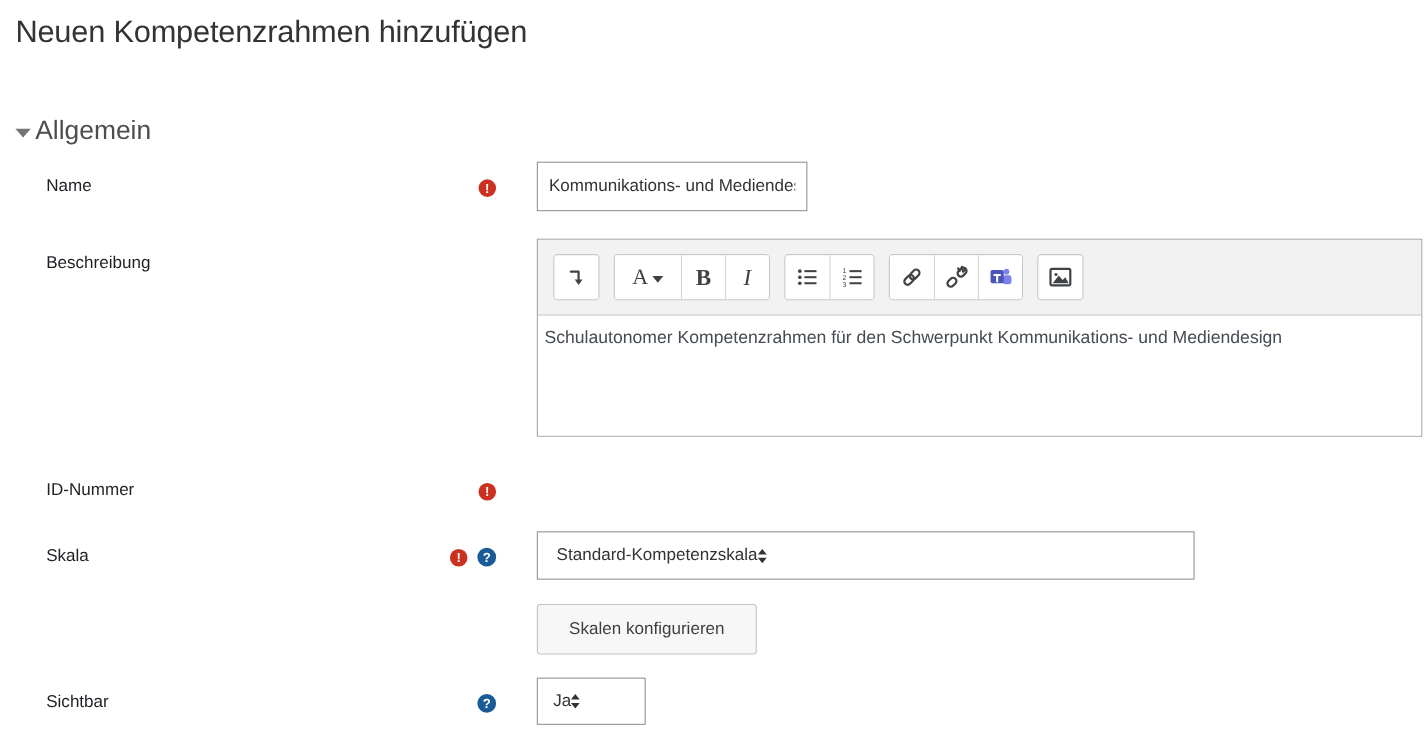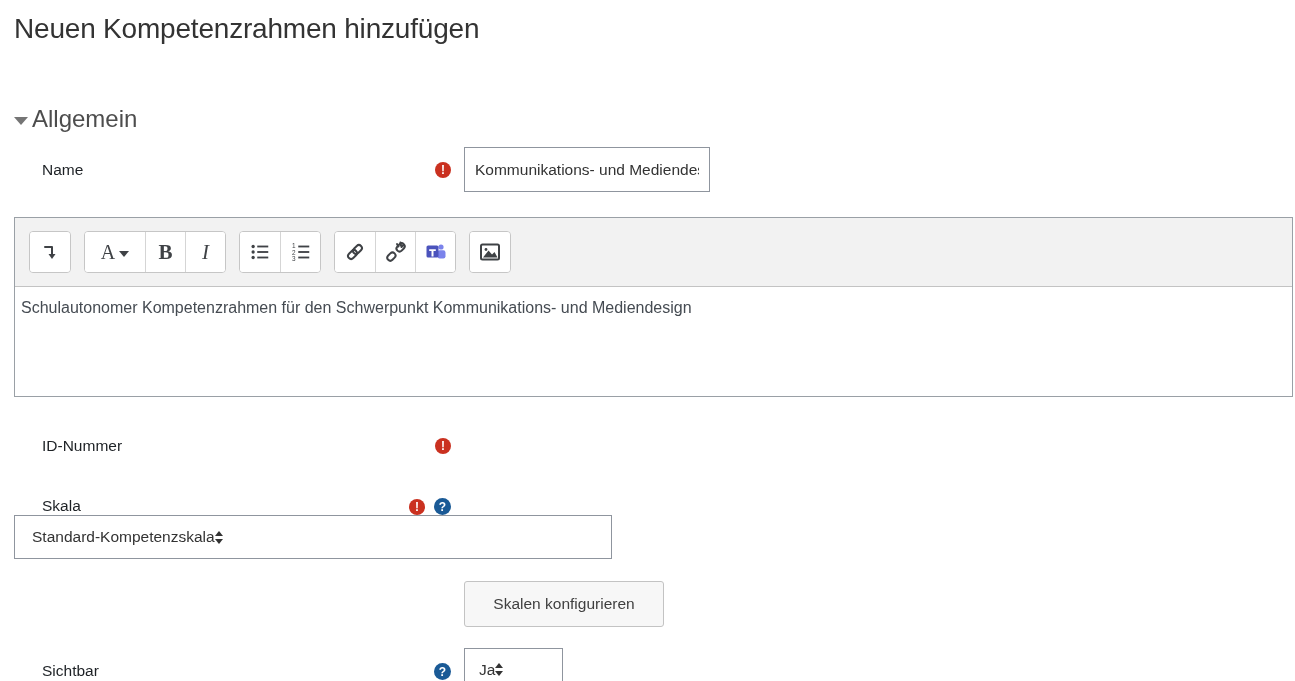--- a/index.html
+++ b/index.html
@@ -12,25 +12,25 @@
   .section-header { margin-top: 57px; display: flex; align-items: center; gap: 4px; cursor: pointer; }
   .caret-down { width: 0; height: 0; border-left: 7px solid transparent; border-right: 7px solid transparent;
     border-top: 8px solid #757575; margin-top: 3px; }
   .section-title { font-size: 24px; font-weight: 300; color: #4d4d4d; line-height: 32px; }
 
   .mform { margin-top: 12px; }
   .frow { display: flex; align-items: flex-start; }
   .mb-name { margin-bottom: 25px; }
   .mb-desc { margin-bottom: 26px; }
   .mb-id   { margin-bottom: 28px; }
-  .mb-skala{ margin-bottom: 22px; flex-direction: column; }
+  .mb-skala{ margin-bottom: 22px; }
   .mb-btn  { margin-bottom: 21px; }
 
-  .flabel { width: 437px; margin-right: 13px; padding: 14px 0 0 28px;
-    display: flex; justify-content: space-between; align-items: flex-start; flex-shrink: 0; }
+  .flabel { width: 437px; margin-right: 37px; padding: 14px 0 0 28px;
+    display: flex; justify-content: space-between; align-items: center; flex-shrink: 0; }
   .flabel .ltext { font-size: 15.5px; color: #1d2125; }
   .licons { display: flex; gap: 9px; align-items: center; padding-top: 1px; }
 
   .req-icon { width: 16px; height: 16px; border-radius: 50%; background: #ca3120; color: #fff;
     font-weight: bold; font-size: 12px; line-height: 16px; display: flex; align-items: center; justify-content: center; }
   .help-icon { width: 17px; height: 17px; border-radius: 50%; background: #1a5a96; color: #fff;
     font-weight: bold; font-size: 12px; display: flex; align-items: center; justify-content: center; cursor: pointer; }
 
   input.text-input { height: 45px; width: 246px; border: 1px solid #8f959e; background: #fff;
     font-family: "Liberation Sans", sans-serif; font-size: 15.5px; color: #333; padding: 0 10px; outline: none; }
@@ -87,20 +87,24 @@
       <div class="flabel">
         <span class="ltext">Name</span>
         <span class="licons">
           <span class="req-icon">!</span>
         </span>
       </div>
       <input class="text-input" type="text" value="Kommunikations- und Mediendesign" style="">
     </div>
 
     <div class="frow mb-desc">
+      <div class="flabel">
+        <span class="ltext">Beschreibung</span>
+        <span class="licons"></span>
+      </div>
       <div class="editor">
         <div class="editor-toolbar">
 
           <div class="btn-group">
             <button class="tbtn">
               <svg width="22" height="22" viewBox="0 0 22 22">
                 <path class="stroke" d="M6 6 H13 V14"></path>
                 <polygon class="fill" points="9.5,13 16.5,13 13,18"></polygon>
               </svg>
             </button>

